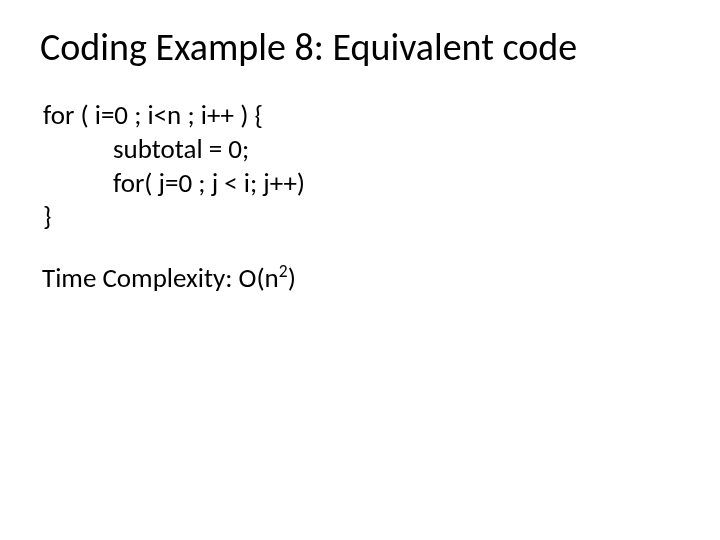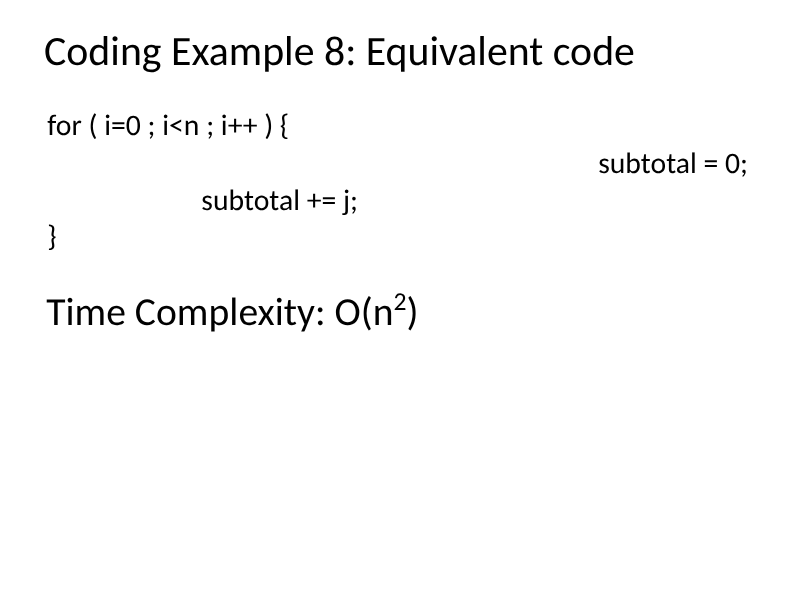--- a/index.html
+++ b/index.html
@@ -26,42 +26,42 @@
   }
   .code-block {
     font-size: 27px;
     line-height: 1.25;
     margin-left: 3px;
     font-family: Calibri, "Segoe UI", Arial, sans-serif;
   }
   .code-line {
     white-space: pre;
   }
-  .indent1 { padding-left: 70px; text-align: right; }
+  .indent1 { padding-left: 70px; }
   .indent2 { padding-left: 140px; }
   .complexity {
-    font-size: 36px;
+    font-size: 27px;
     margin-top: 28px;
     margin-left: 2px;
   }
   .complexity sup {
     font-size: 0.65em;
     vertical-align: super;
     line-height: 0;
   }
 </style>
 </head>
 <body>
 
 <div class="slide">
   <h1 class="title">Coding Example 8: Equivalent code</h1>
 
   <div class="code-block">
     <div class="code-line">for ( i=0 ; i&lt;n ; i++ ) {</div>
     <div class="code-line indent1">subtotal = 0;</div>
-    <div class="code-line indent2">subtotal += j;</div>
+    <div class="code-line indent1">for( j=0 ; j &lt; i; j++)</div>
     <div class="code-line">}</div>
   </div>
 
   <div class="complexity">
     <span>Time Complexity: O(n</span><sup>2</sup><span>)</span>
   </div>
 </div>
 
 </body></html>

